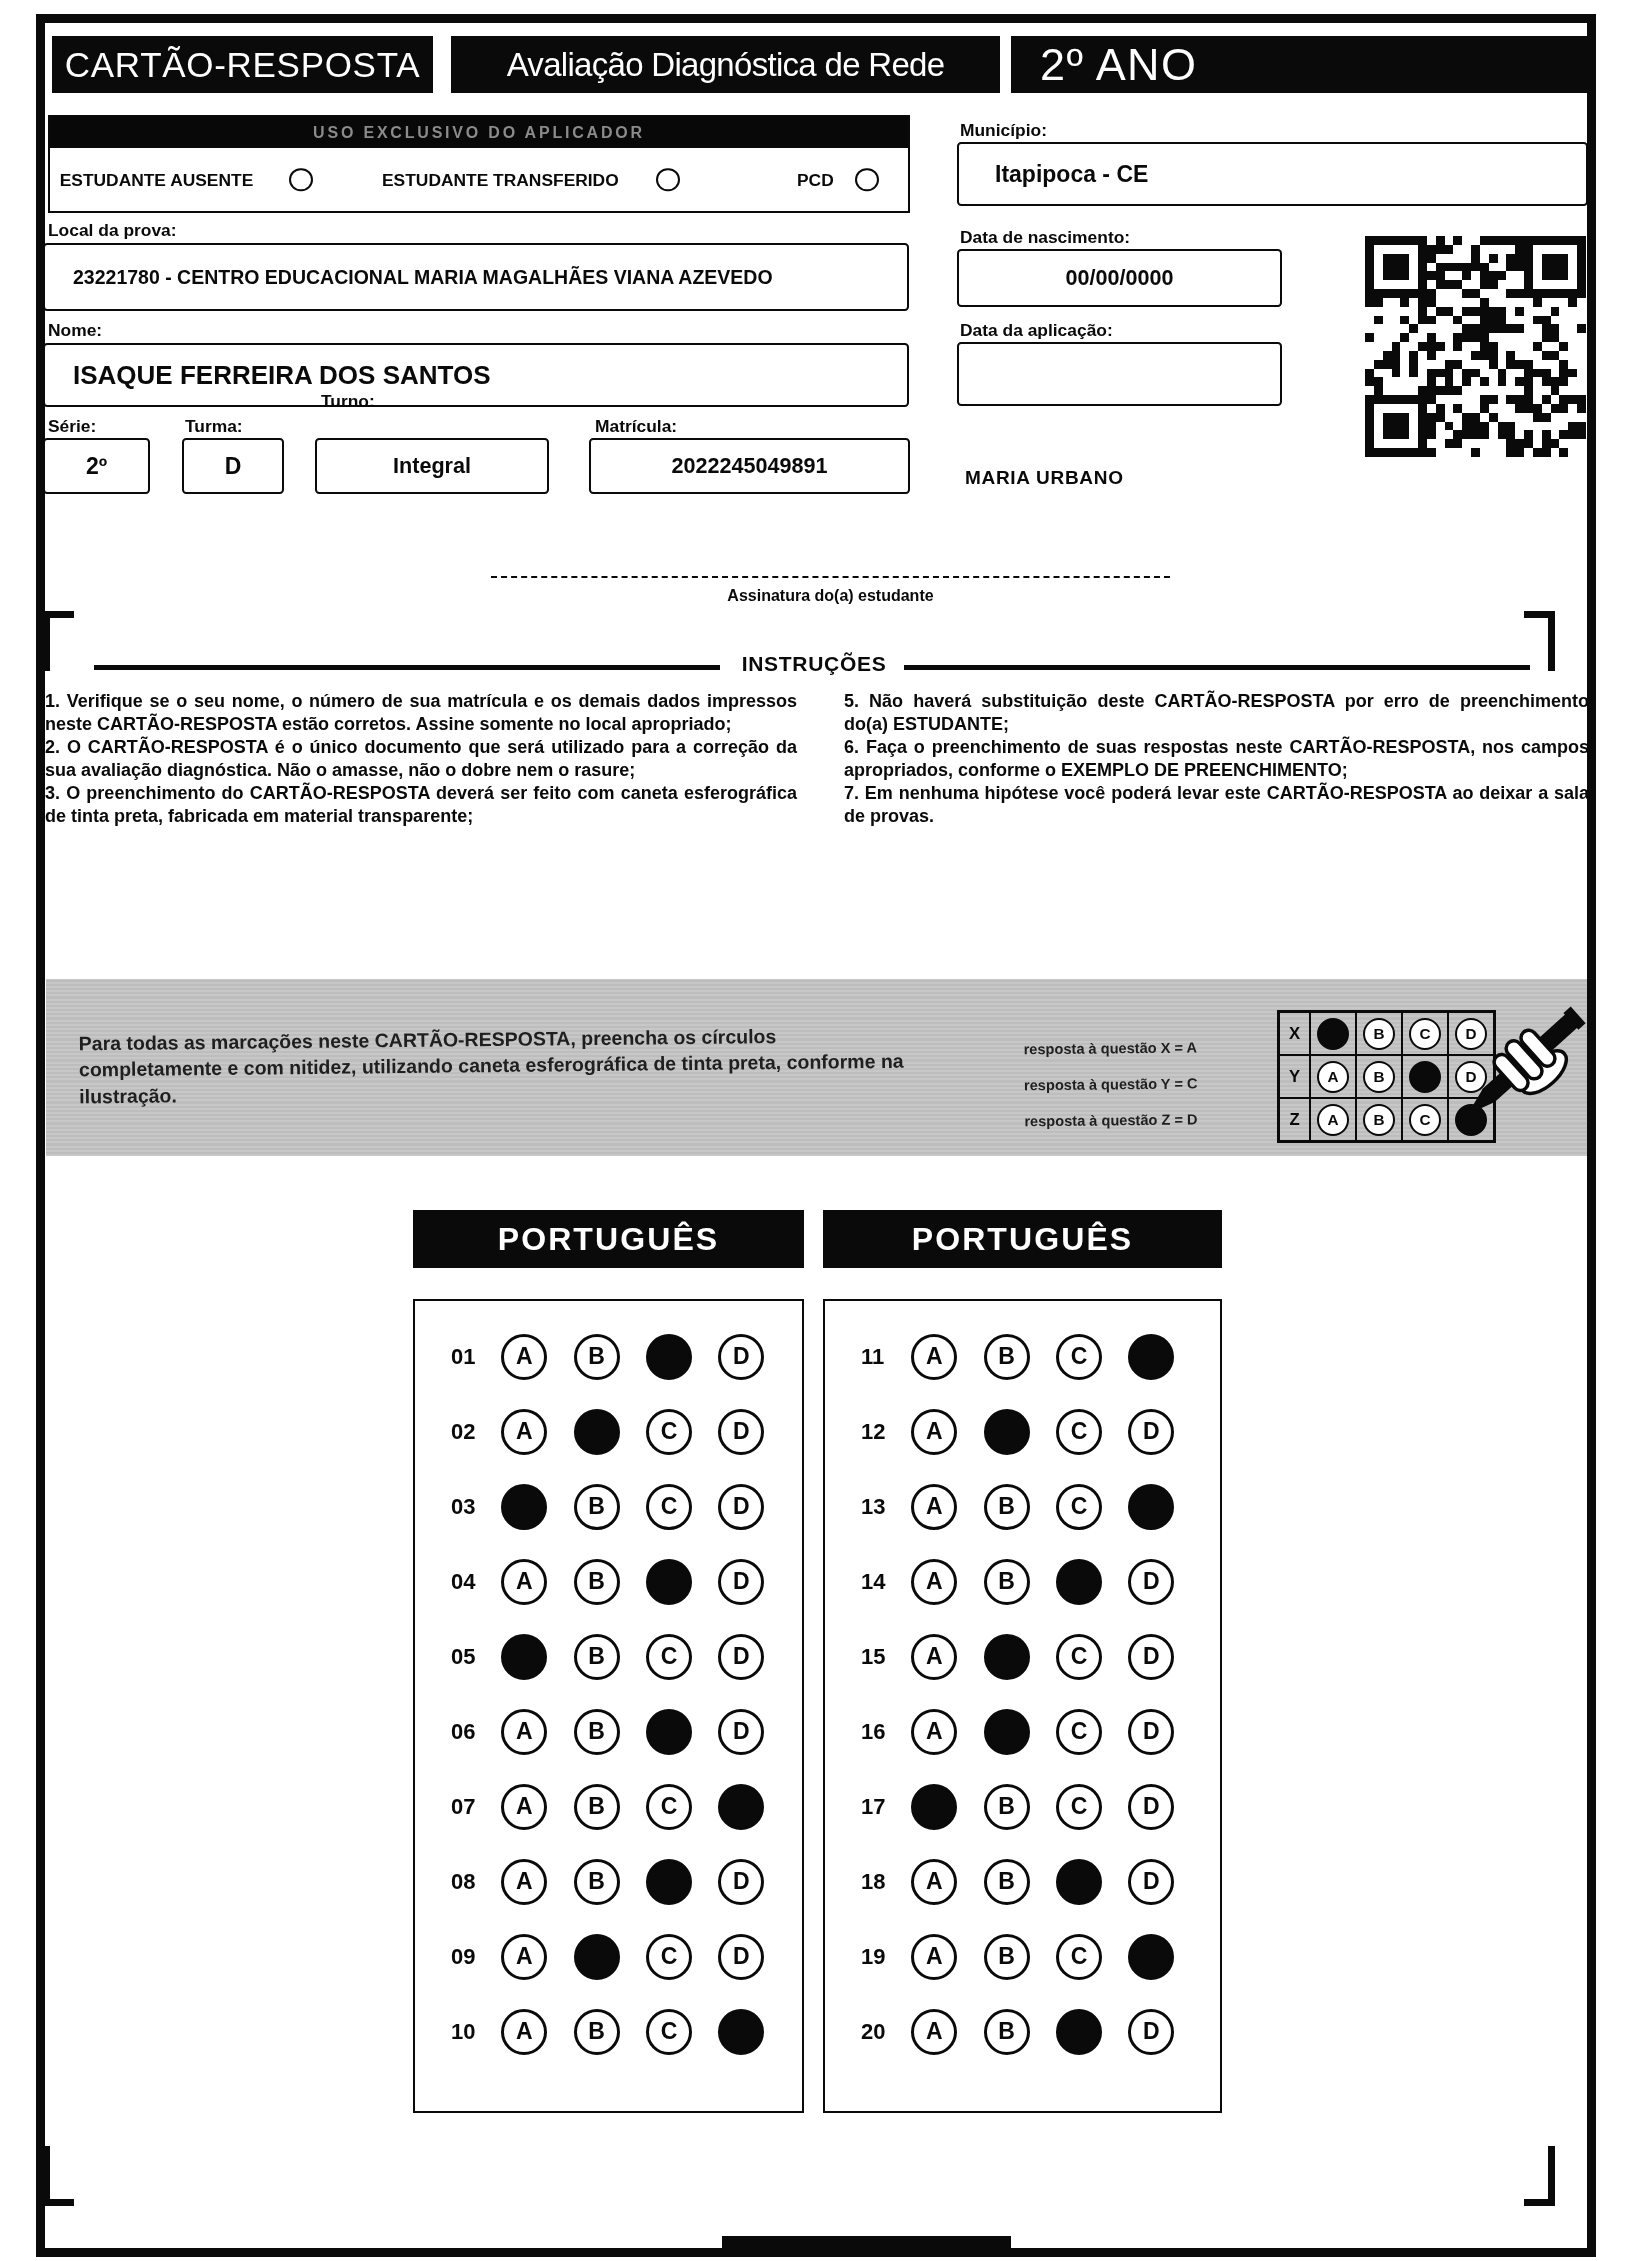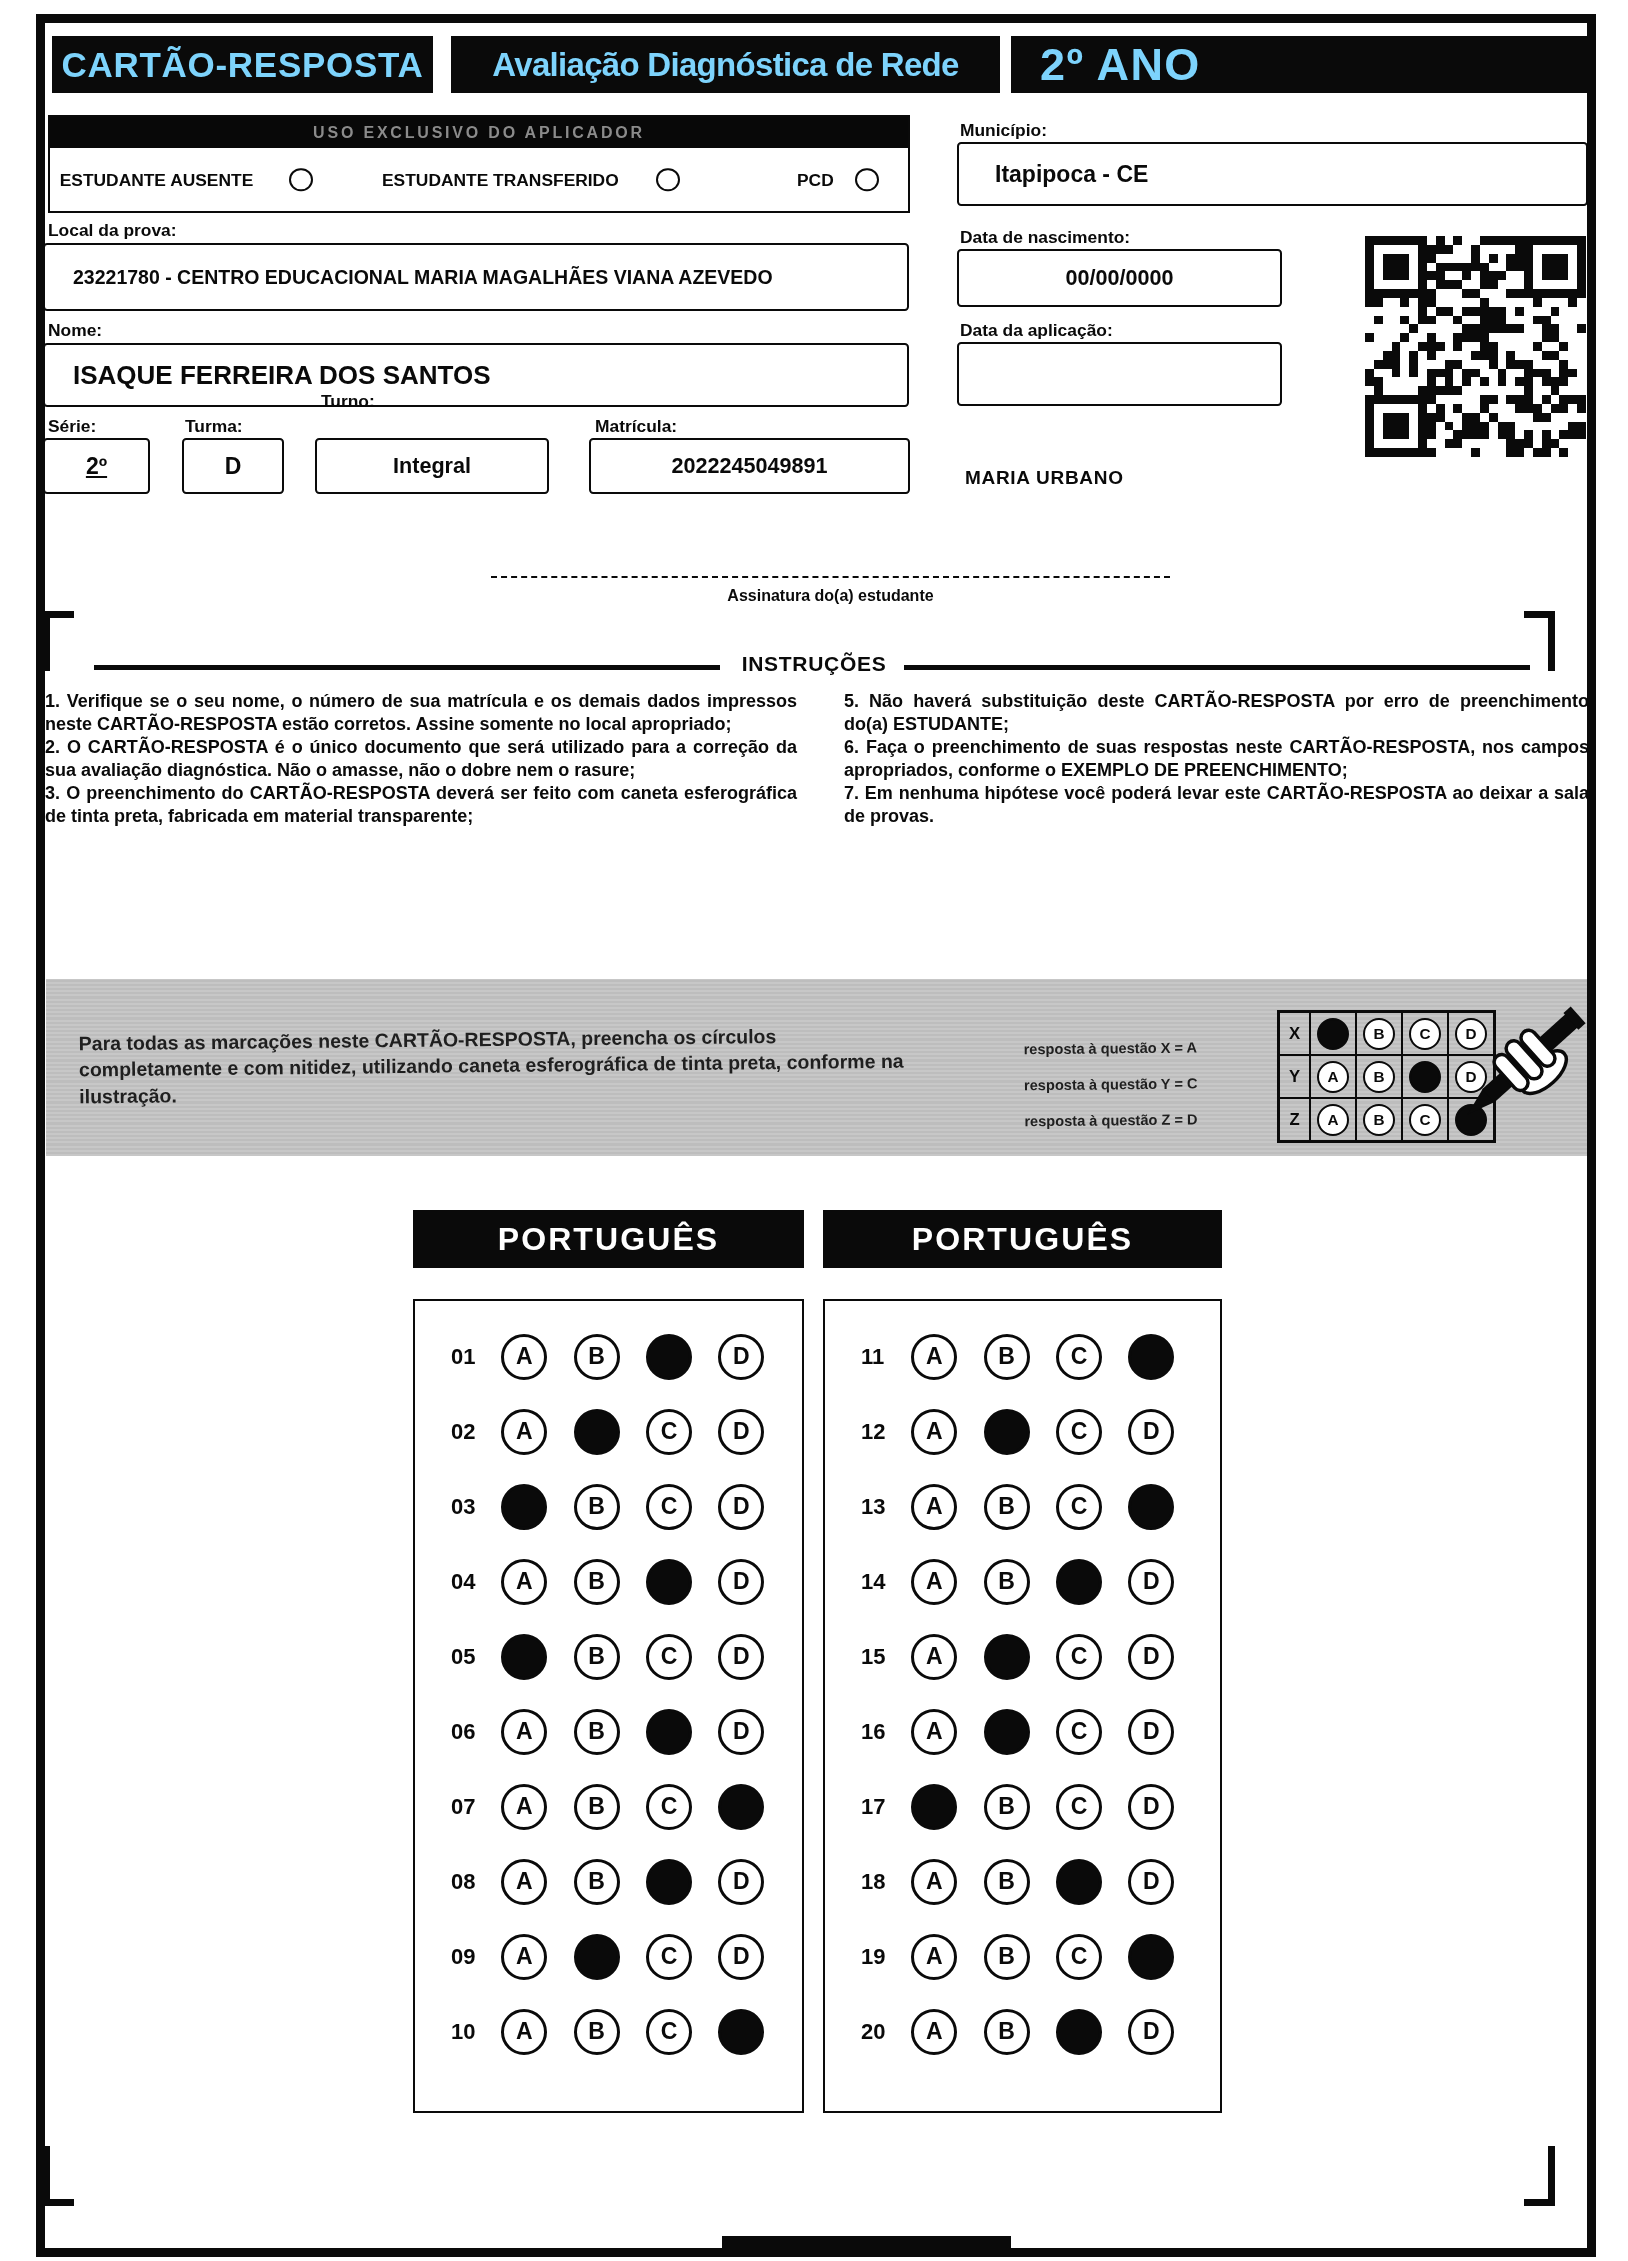--- a/index.html
+++ b/index.html
@@ -2,21 +2,21 @@
 <html style="font-size:11px"><head>
 <meta charset="utf-8">
 <style>
   * { margin:0; padding:0; box-sizing:border-box; }
   html,body { background:#fff; }
   body { font-family:"Liberation Sans", sans-serif; }
   .page { position:relative; width:1628px; height:2261px; background:#fff; overflow:hidden; color:#0a0a0a; }
 
   .frame { position:absolute; left:36px; top:14px; width:1560px; height:2243px; border:9.7px solid #0a0a0a; }
 
-  .hdr { position:absolute; background:#0a0a0a; color:#7dd3fc; display:flex; align-items:center; justify-content:center; font-weight:bold; }
+  .hdr { position:absolute; background:#0a0a0a; color:#ffffff; display:flex; align-items:center; justify-content:center; font-weight:normal; }
   .hdr-title    { left:52px;   top:36px; width:381px; height:57px; font-size:35px; letter-spacing:0.7px; }
   .hdr-subtitle { left:451px;  top:36px; width:549px; height:57px; font-size:33px; letter-spacing:-0.7px; }
   .hdr-grade    { left:1011px; top:36px; width:576px; height:57px; font-size:45px; justify-content:flex-start; padding-left:29px; letter-spacing:1.4px; }
 
   .applicator-box { position:absolute; left:48px; top:115px; width:862px; height:98px; border:2.1px solid #0a0a0a; }
   .applicator-bar { position:absolute; left:0; top:0; right:0; height:31px; background:#080808; color:#8b8b8b; display:flex; align-items:center; justify-content:center; font-size:16px; font-weight:bold; letter-spacing:2.8px; }
   .checkbox-row { position:absolute; left:0; top:31px; right:0; bottom:0; }
   .cb-label { position:absolute; top:50%; transform:translateY(-50%); font-size:17.4px; font-weight:600; white-space:nowrap; }
   .cb-circle { position:absolute; top:50%; transform:translateY(-50%); width:23.6px; height:23.6px; border:2.8px solid #0a0a0a; border-radius:50%; background:#fff; }
   .cb1l{left:9.7px} .cb1c{left:239px} .cb2l{left:332px} .cb2c{left:606px} .cb3l{left:747px} .cb3c{left:805px}
@@ -24,21 +24,21 @@
   .flabel { position:absolute; font-size:17.4px; font-weight:bold; white-space:nowrap; }
   .fbox { position:absolute; border:2.8px solid #0a0a0a; border-radius:4.2px; display:flex; align-items:center; font-weight:bold; background:#fff; }
   .lbl-local     { left:48px;   top:220px; }
   .box-local     { left:43px;   top:243px; width:866px; height:68px;  font-size:19.5px; padding-left:28px; }
   .lbl-nome      { left:48px;   top:320px; }
   .box-nome      { left:43px;   top:343px; width:866px; height:64px;  font-size:26px; padding-left:28px; }
   .lbl-serie     { left:48px;   top:416px; }
   .lbl-turma     { left:185px;  top:416px; }
   .lbl-turno     { left:321px;  top:391px; }
   .lbl-matricula { left:595px;  top:416px; }
-  .box-serie     { left:43px;   top:438px; width:107px; height:56px; justify-content:center; font-size:23px;text-decoration:underline; }
+  .box-serie     { left:43px;   top:438px; width:107px; height:56px; justify-content:center; font-size:23px; }
   .box-turma     { left:182px;  top:438px; width:102px; height:56px; justify-content:center; font-size:23px; }
   .box-turno     { left:315px;  top:438px; width:234px; height:56px; justify-content:center; font-size:21.6px; }
   .box-matricula { left:589px;  top:438px; width:321px; height:56px; justify-content:center; font-size:21.6px; }
   .lbl-municipio  { left:960px; top:120px; }
   .box-municipio  { left:957px; top:142px; width:631px; height:64px; font-size:23px; padding-left:36px; }
   .lbl-nascimento { left:960px; top:227px; }
   .box-nascimento { left:957px; top:249px; width:325px; height:58px; justify-content:center; font-size:21.6px; }
   .lbl-aplicacao  { left:960px; top:320px; }
   .box-aplicacao  { left:957px; top:342px; width:325px; height:64px; }
   .polo { position:absolute; left:965px; top:467px; font-size:19px; font-weight:bold; letter-spacing:0.7px; }

